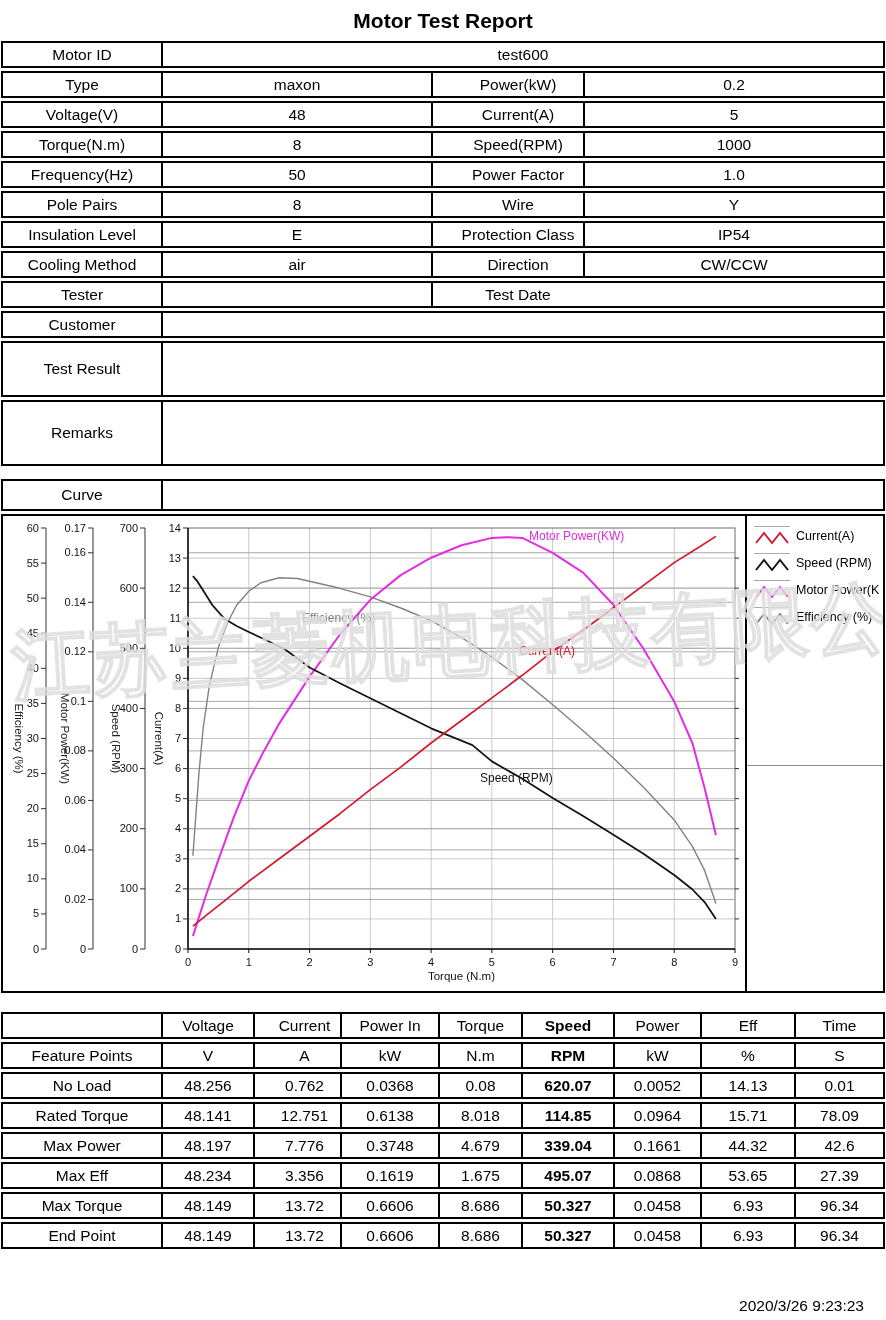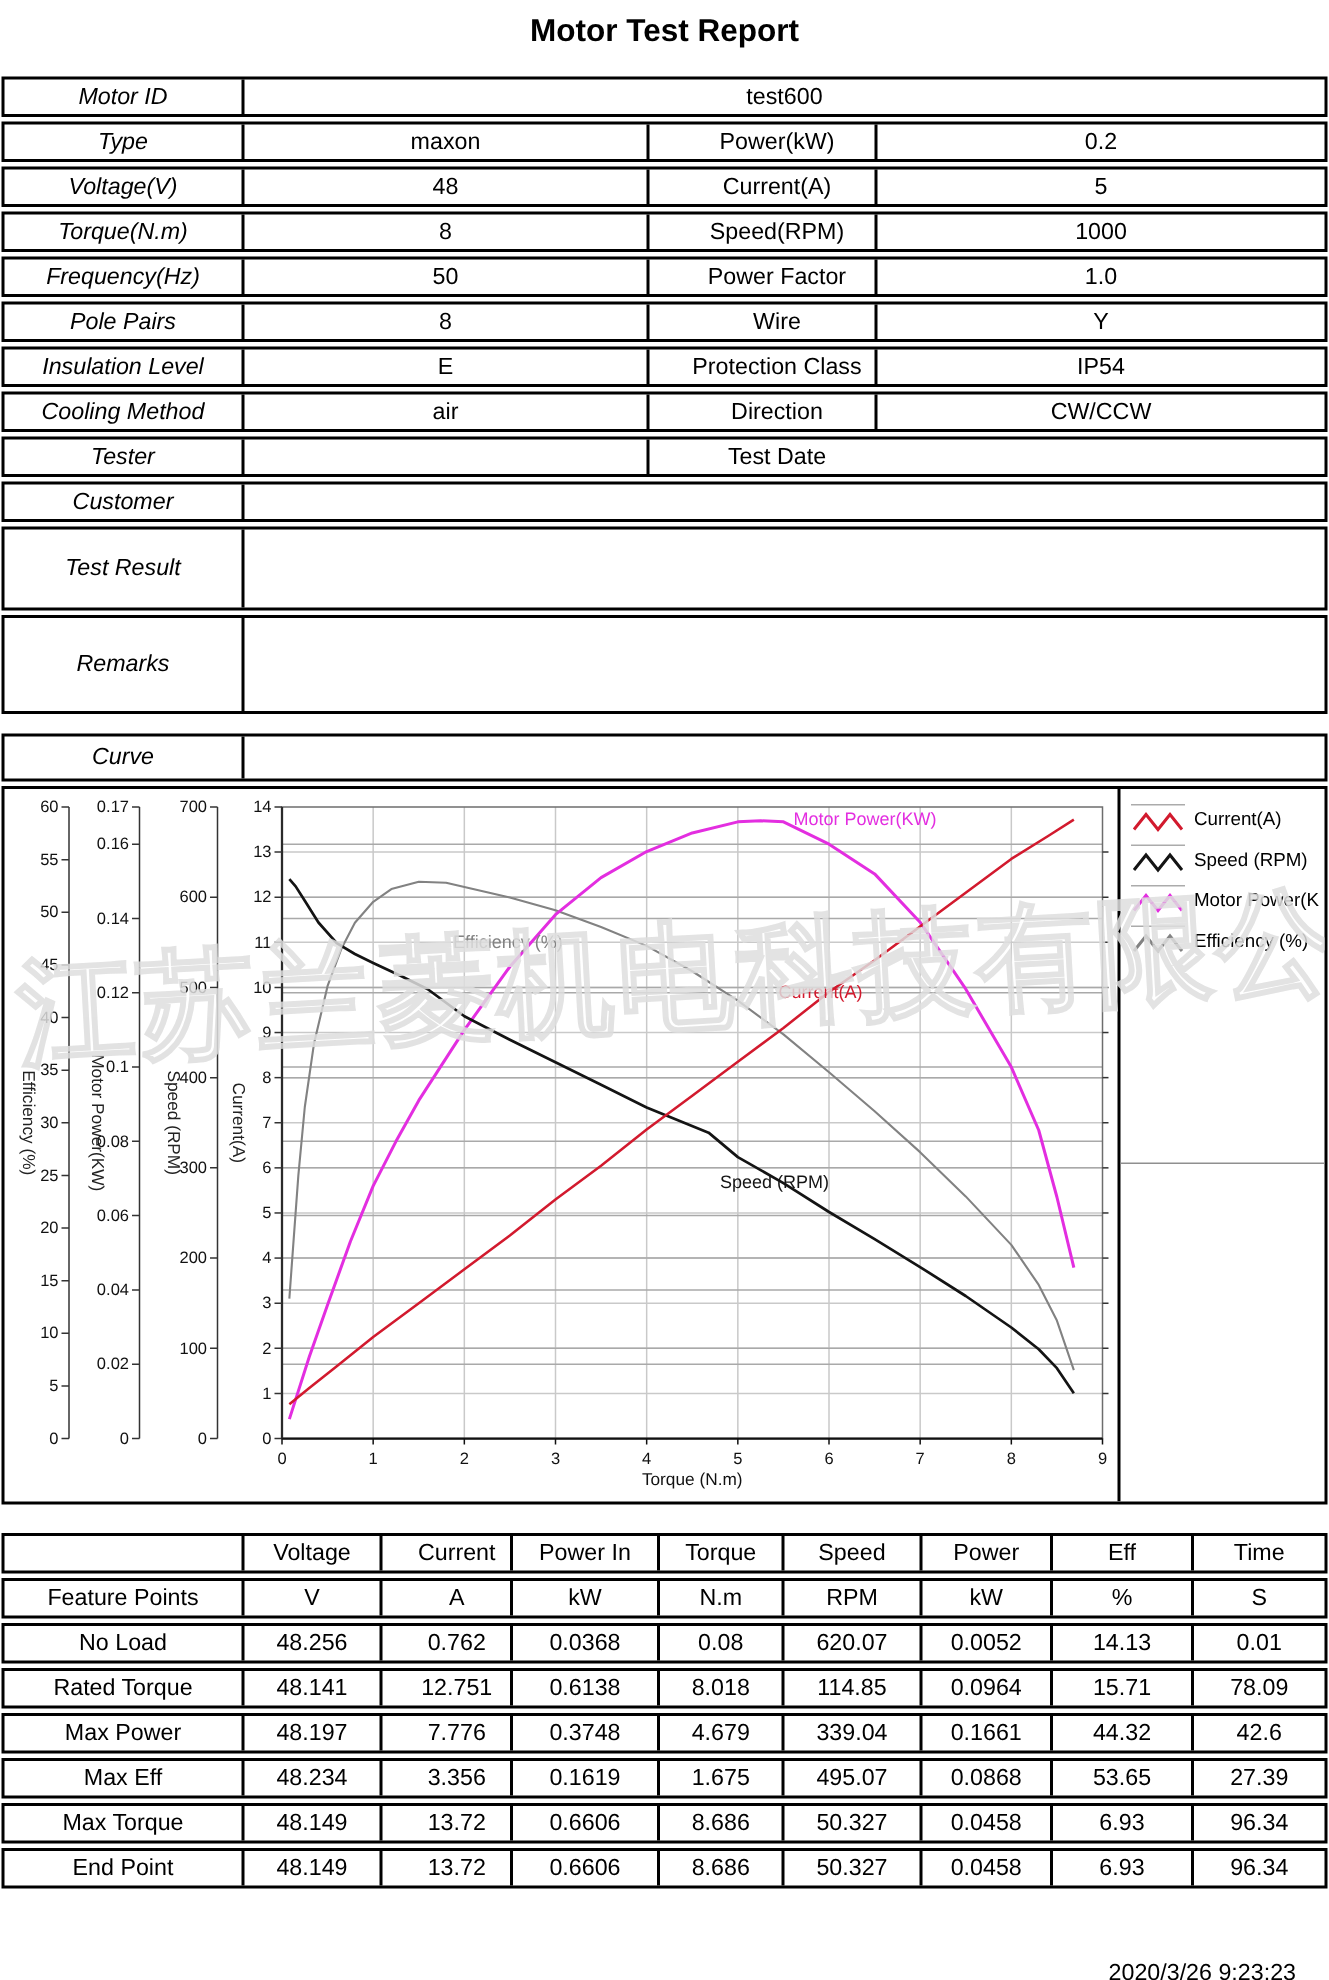--- a/index.html
+++ b/index.html
@@ -1,36 +1,36 @@
 <!DOCTYPE html>
 <html><head>
 <meta charset="utf-8">
 <style>
   * { box-sizing: border-box; margin: 0; padding: 0; }
   html,body { width: 886px; background: #ffffff; }
   body { height: 1320px; font-family: "Liberation Sans", sans-serif; color: #000; overflow: hidden; }
 
-  .page-title { text-align: center; font-size: 21px; font-weight: bold; margin: 9px 0 18px 0; }
+  .page-title { text-align: center; font-size: 21px; font-weight: bold; margin: 9px 0 8px 0; }
 
   
   .rtable { margin: 0 1px; }
   .trow { display: flex; border: 2px solid #000; margin-top: 3px; background: #fff; }
   .trow:first-child { margin-top: 0; }
   .cell { display: flex; align-items: center; justify-content: center; font-size: 15.5px; overflow: hidden; }
   .cell + .cell { border-left: 2px solid #000; }
   .h-norm  { height: 27px; }
   .h-tr    { height: 56px; }
   .h-rem   { height: 66px; }
   .h-curve { height: 32px; margin-top: 13px; }
   
-  .c1 { width: 158px; font-style: italic; } .c2 { width: 270px; } .c3 { width: 152px; padding-left: 20px; } .c4 { flex: 1; }
+  .c1 { width: 158px; } .c2 { width: 270px; } .c3 { width: 152px; padding-left: 20px; } .c4 { flex: 1; }
   .cfull { flex: 1; }
   
   .f0 { width: 158px; } .f1 { width: 92px; } .f2 { width: 87px; padding-left: 14px; } .f3 { width: 98px; }
-  .f4 { width: 83px; text-align: center; }  .f5 { width: 92px; } .f6 { width: 87px; } .f7 { width: 94px; }
+  .f4 { width: 83px; text-align: center; }  .f5 { width: 92px; font-weight: bold; } .f6 { width: 87px; } .f7 { width: 94px; }
   .f8 { flex: 1; }
 
   
   .chart-box { position: relative; height: 479px; border: 2px solid #000; margin: 3px 1px 0 1px; overflow: hidden; background: #fff; }
   #chart-canvas { position: absolute; left: 0; top: 0; }
   #chart-canvas text { font-family: "Liberation Sans", sans-serif; }
   .legend-panel { position: absolute; left: 742px; top: 0; bottom: 0; width: 138px; border-left: 2px solid #000; z-index: 1; padding: 6px 0 0 7px; }
   .legend-divider { position: absolute; left: 0; right: -2px; top: 249px; height: 1px; background: #8f8f8f; }
   .legend-item { display: flex; align-items: center; gap: 6px; height: 27px; }
   .licon { border-top: 1px solid #ababab; padding-top: 3px; line-height: 0; }

